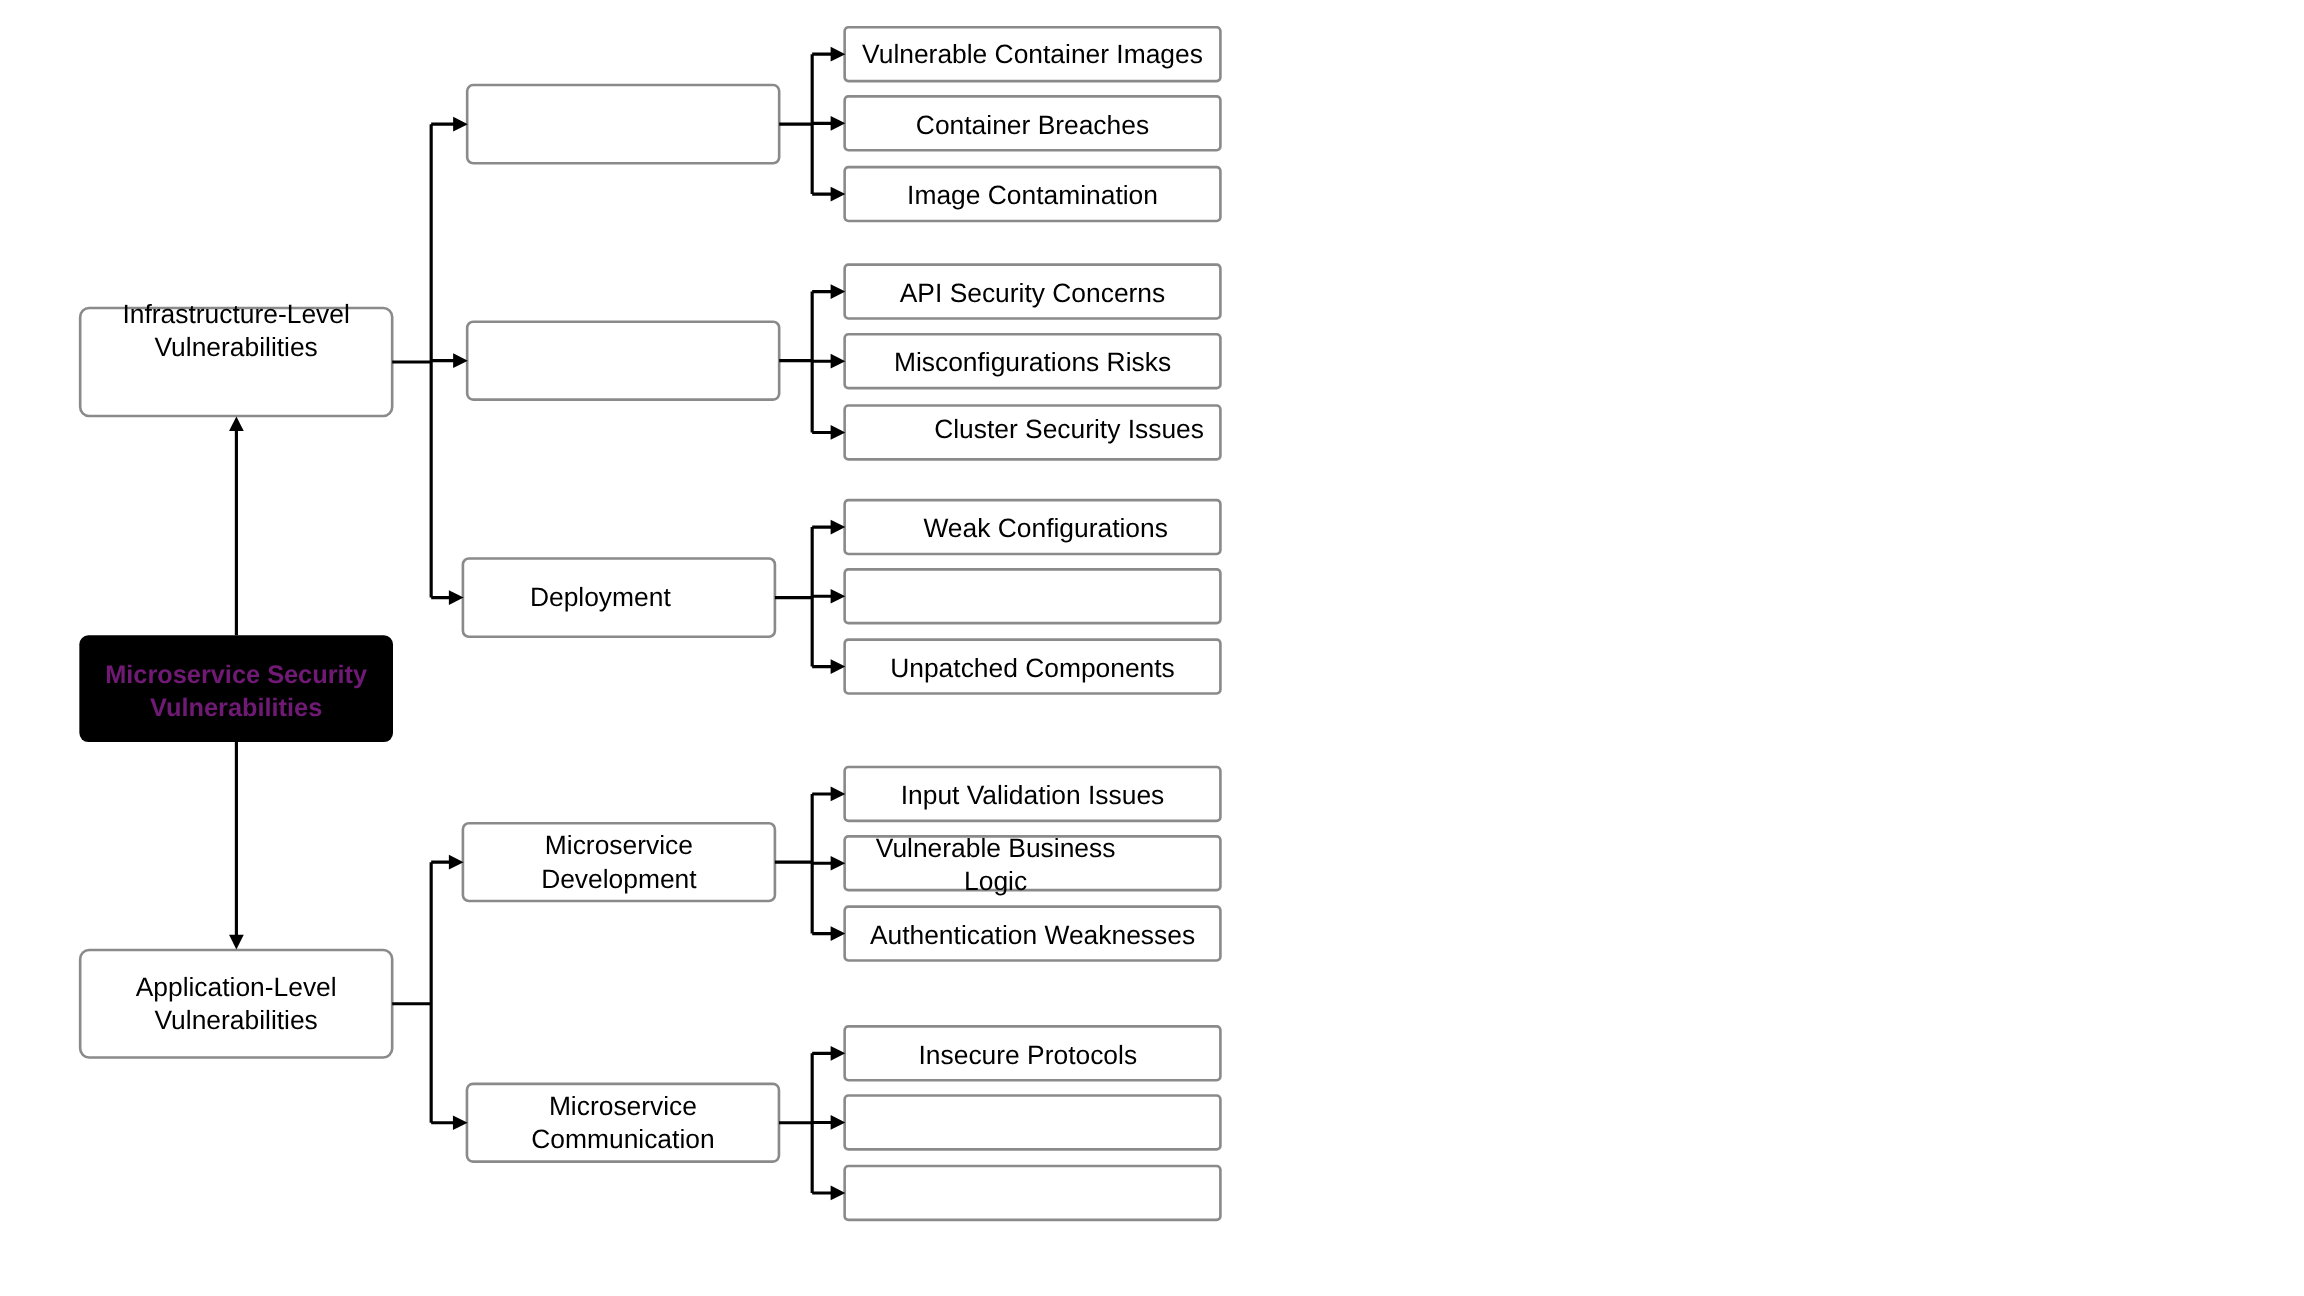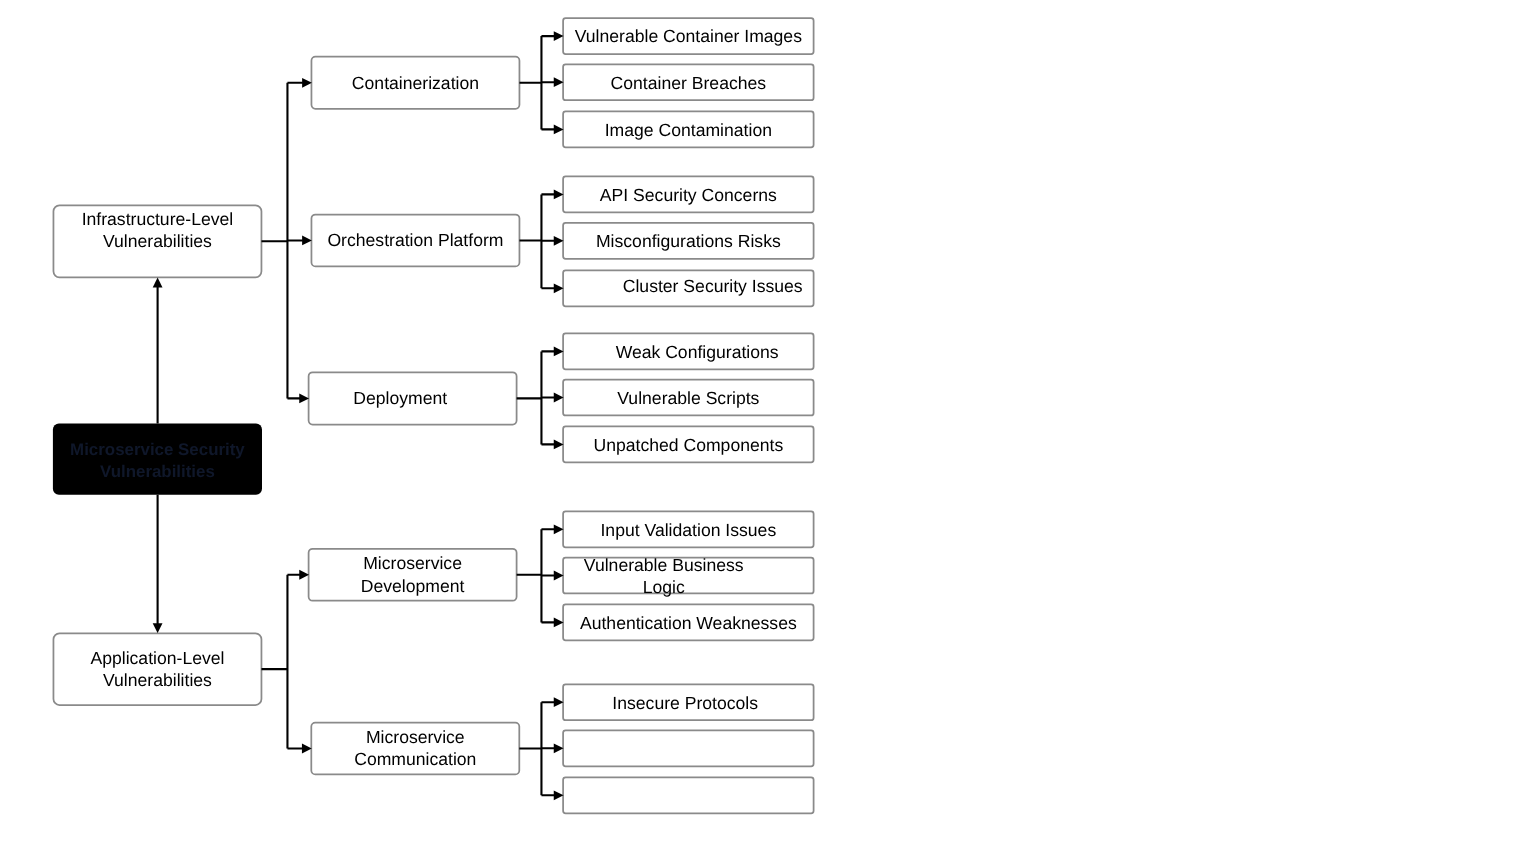--- a/index.html
+++ b/index.html
@@ -23,21 +23,21 @@
     text-align:center;
     color:#000000; font-size:17.6px;
   }
   .node .lbl {
     display:block; white-space:pre-line;
     line-height:22.4px;
     position:relative; top:0.55px;
   }
   .node.domain .lbl { line-height:22.3px; top:0.0px; }
   .node.category .lbl { line-height:22.6px; top:0.2px; }
-  .node.root { color:#0f172a; font-weight:bold; font-size:16.9px;justify-content:center; }
+  .node.root { color:#701a75; font-weight:bold; font-size:16.9px;justify-content:center; }
   .node.root .lbl { line-height:22.4px; top:2.0px; }
 </style>
 </head>
 <body>
 
 <div id="stage">
   <svg id="links" viewBox="0 0 1536 864" xmlns="http://www.w3.org/2000/svg">
     <rect class="boxline" x="563.1" y="18.15" width="250.5" height="35.9" rx="2.5"></rect>
     <rect class="boxline" x="563.1" y="64.25" width="250.5" height="35.9" rx="2.5"></rect>
     <rect class="boxline" x="563.1" y="111.45" width="250.5" height="35.9" rx="2.5"></rect>
@@ -99,56 +99,47 @@
     </div>
   <div class="node leaf" style="left:562.23px;top:221.98px;width:252.25px;height:37.65px">
       <span class="lbl">Misconfigurations Risks</span>
     </div>
   <div class="node leaf" style="left:562.23px;top:267px;width:301px;height:37.65px">
       <span class="lbl">Cluster Security Issues</span>
     </div>
   <div class="node leaf" style="left:571px;top:332.57px;width:252.25px;height:37.65px">
       <span class="lbl">Weak Configurations</span>
     </div>
-  <div class="node leaf" style="left:562.23px;top:378.68px;width:252.25px;height:37.65px">
-      <span class="lbl">Vulnerable Scripts</span>
-    </div>
   <div class="node leaf" style="left:562.23px;top:425.57px;width:252.25px;height:37.65px">
       <span class="lbl">Unpatched Components</span>
     </div>
   <div class="node leaf" style="left:562.23px;top:510.47px;width:252.25px;height:37.65px">
       <span class="lbl">Input Validation Issues</span>
     </div>
   <div class="node leaf" style="left:562.23px;top:556.67px;width:203px;height:37.65px">
       <span class="lbl">Vulnerable Business Logic</span>
     </div>
   <div class="node leaf" style="left:562.23px;top:603.57px;width:252.25px;height:37.65px">
       <span class="lbl">Authentication Weaknesses</span>
     </div>
   <div class="node leaf" style="left:562.23px;top:683.38px;width:246px;height:37.65px">
       <span class="lbl">Insecure Protocols</span>
     </div>
-  <div class="node domain" style="left:310.57px;top:55.83px;width:209.75px;height:53.9px">
-      <span class="lbl">Containerization</span>
-    </div>
-  <div class="node domain" style="left:310.57px;top:213.62px;width:209.75px;height:53.65px">
-      <span class="lbl">Orchestration Platform</span>
-    </div>
   <div class="node domain" style="left:307.73px;top:371.43px;width:185px;height:53.95px">
       <span class="lbl">Deployment</span>
     </div>
   <div class="node domain" style="left:307.73px;top:547.92px;width:209.75px;height:53.65px">
       <span class="lbl">Microservice
 Development</span>
     </div>
   <div class="node domain" style="left:310.43px;top:721.73px;width:209.75px;height:53.55px">
       <span class="lbl">Microservice
 Communication</span>
     </div>
-  <div class="node category" style="left:52.58px;top:197px;width:209.75px;height:66px">
+  <div class="node category" style="left:52.58px;top:187px;width:209.75px;height:66px">
       <span class="lbl">Infrastructure-Level
 Vulnerabilities</span>
     </div>
   <div class="node category" style="left:52.58px;top:632.42px;width:209.75px;height:73.45px">
       <span class="lbl">Application-Level
 Vulnerabilities</span>
     </div>
   <div class="node root" style="left:52.9px;top:423.5px;width:209.1px;height:71.2px">
       <span class="lbl">Microservice Security
 Vulnerabilities</span>

